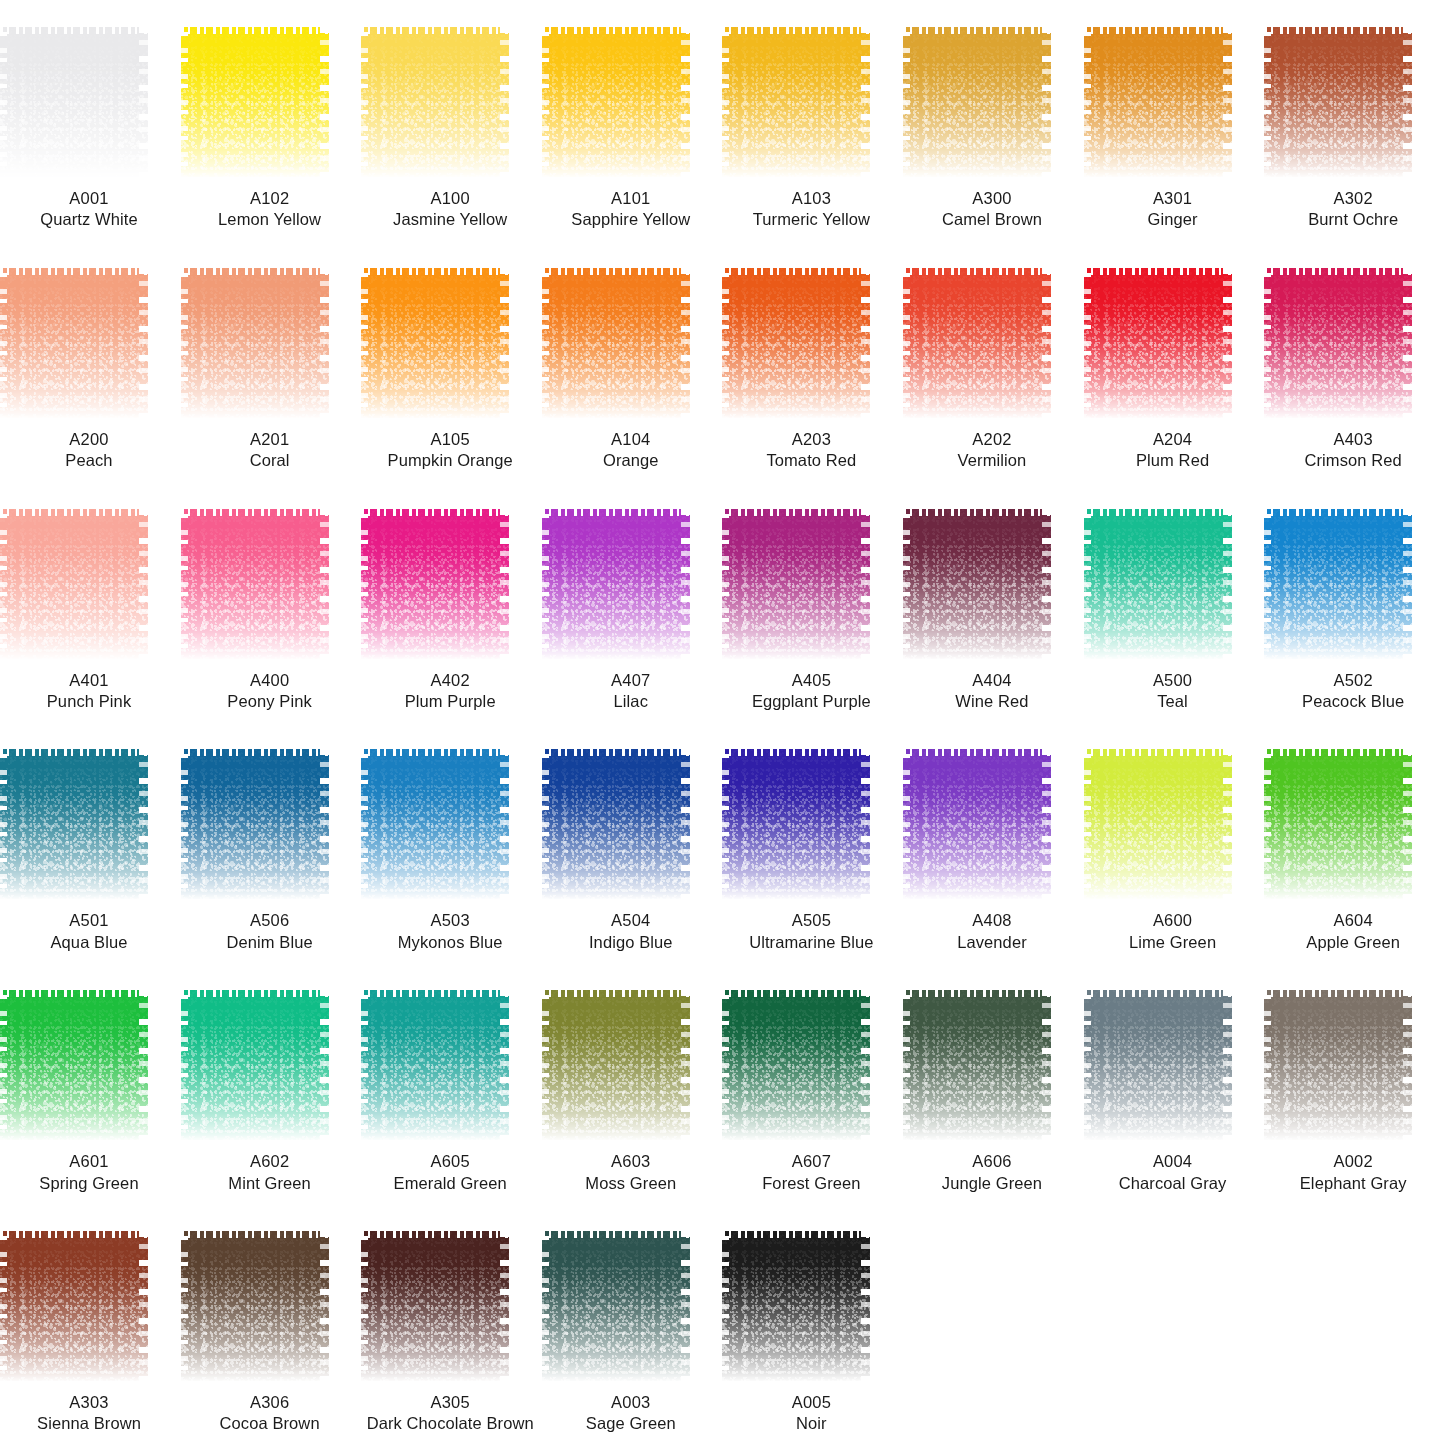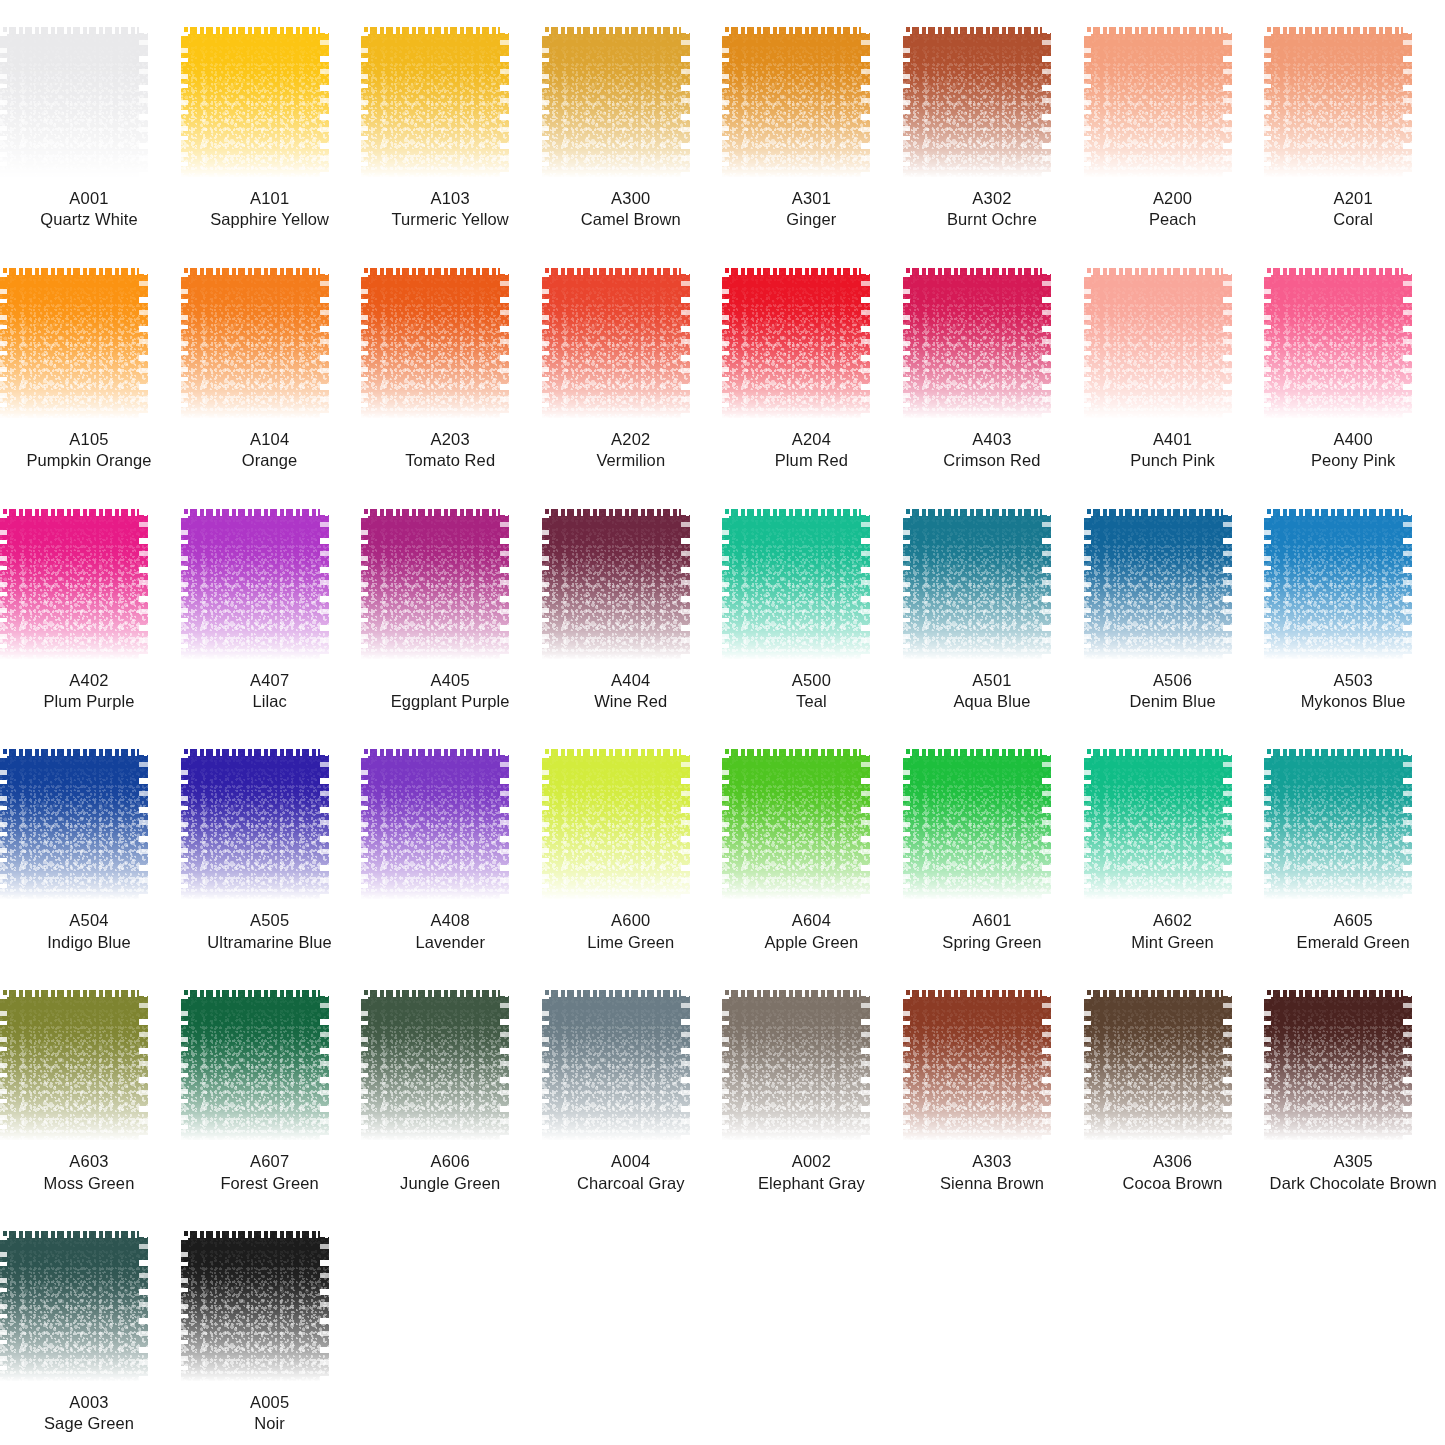--- a/index.html
+++ b/index.html
@@ -208,20 +208,48 @@
         <div class="edge-right"></div>
         <div class="edge-left"></div>
       </div>
       <div class="labels">
         <div class="code">A001</div>
         <div class="name">Quartz White</div>
       </div>
     </div>
     <div class="cell">
       <div class="swatch-wrap">
+        <div class="swatch" style="background: rgb(251, 232, 13);"></div>
+        <div class="grain"></div>
+        <div class="grain2"></div>
+        <div class="edge-top"></div>
+        <div class="edge-right"></div>
+        <div class="edge-left"></div>
+      </div>
+      <div class="labels">
+        <div class="code">A102</div>
+        <div class="name">Lemon Yellow</div>
+      </div>
+    </div>
+    <div class="cell">
+      <div class="swatch-wrap">
+        <div class="swatch" style="background: rgb(250, 218, 84);"></div>
+        <div class="grain"></div>
+        <div class="grain2"></div>
+        <div class="edge-top"></div>
+        <div class="edge-right"></div>
+        <div class="edge-left"></div>
+      </div>
+      <div class="labels">
+        <div class="code">A100</div>
+        <div class="name">Jasmine Yellow</div>
+      </div>
+    </div>
+    <div class="cell">
+      <div class="swatch-wrap">
         <div class="swatch" style="background: rgb(252, 197, 19);"></div>
         <div class="grain"></div>
         <div class="grain2"></div>
         <div class="edge-top"></div>
         <div class="edge-right"></div>
         <div class="edge-left"></div>
       </div>
       <div class="labels">
         <div class="code">A101</div>
         <div class="name">Sapphire Yellow</div>
@@ -488,20 +516,34 @@
         <div class="edge-right"></div>
         <div class="edge-left"></div>
       </div>
       <div class="labels">
         <div class="code">A500</div>
         <div class="name">Teal</div>
       </div>
     </div>
     <div class="cell">
       <div class="swatch-wrap">
+        <div class="swatch" style="background: rgb(20, 133, 206);"></div>
+        <div class="grain"></div>
+        <div class="grain2"></div>
+        <div class="edge-top"></div>
+        <div class="edge-right"></div>
+        <div class="edge-left"></div>
+      </div>
+      <div class="labels">
+        <div class="code">A502</div>
+        <div class="name">Peacock Blue</div>
+      </div>
+    </div>
+    <div class="cell">
+      <div class="swatch-wrap">
         <div class="swatch" style="background: rgb(24, 120, 143);"></div>
         <div class="grain"></div>
         <div class="grain2"></div>
         <div class="edge-top"></div>
         <div class="edge-right"></div>
         <div class="edge-left"></div>
       </div>
       <div class="labels">
         <div class="code">A501</div>
         <div class="name">Aqua Blue</div>

